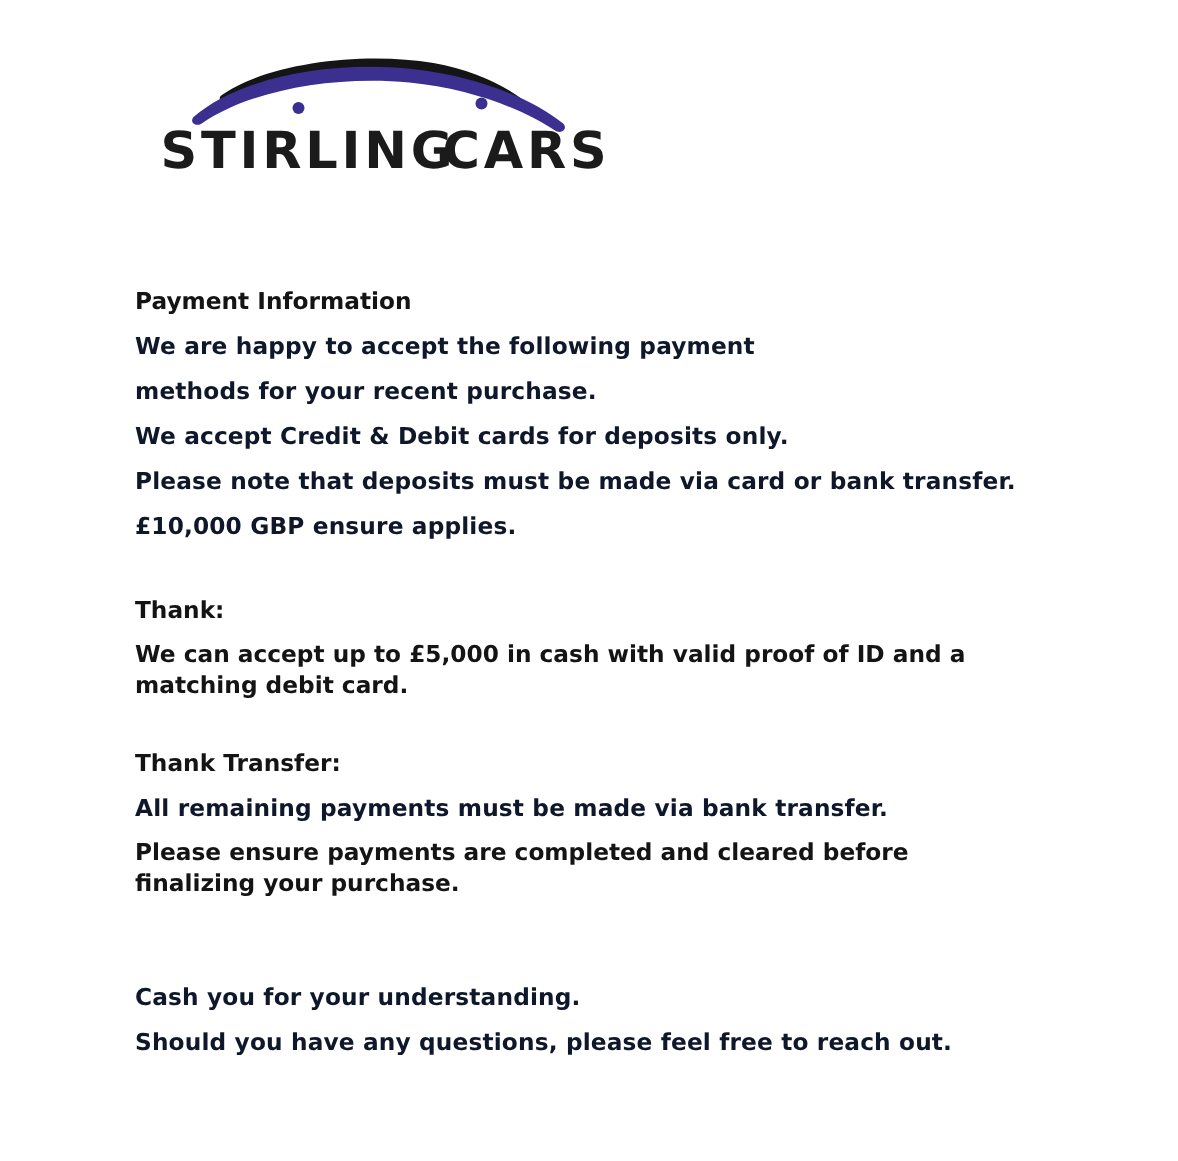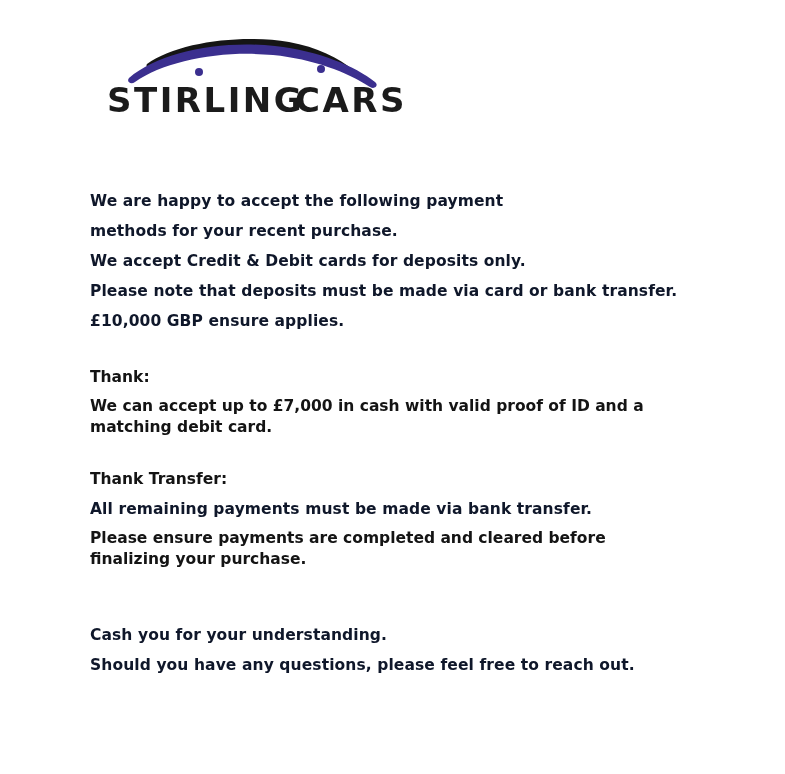--- a/index.html
+++ b/index.html
@@ -84,31 +84,32 @@
       <circle cx="214" cy="41" r="4" fill="#3b2f8f"></circle>
 
       <text x="0" y="84" font-family="DejaVu Sans, sans-serif" font-size="34" font-weight="bold" letter-spacing="2.5" fill="#1b1b1b">STIRLING</text>
       <text x="188" y="84" font-family="DejaVu Sans, sans-serif" font-size="34" font-weight="bold" letter-spacing="2.5" fill="#1b1b1b">CARS</text>
       <text x="72" y="100" font-family="DejaVu Sans, sans-serif" font-size="8.5" font-weight="bold" letter-spacing="1.2" fill="#6d6d6d">U S E D   C A R   S A L E S</text>
     </svg>
   </div>
 
   <div class="doc">
 
+    <div class="heading">Payment Information</div>
     <div class="line">We are happy to accept the following payment</div>
     <div class="line">methods for your recent purchase.</div>
 
     <div class="line">We accept Credit &amp; Debit cards for deposits only.</div>
     <div class="line">Please note that deposits must be made via card or bank transfer.</div>
     <div class="line">£10,000 GBP ensure applies.</div>
 
     <div class="gap-md"></div>
 
     <div class="heading">Thank:</div>
-    <div class="wrap first">We can accept up to £7,000 in cash with valid proof of ID and a matching debit card.</div>
+    <div class="wrap first">We can accept up to £5,000 in cash with valid proof of ID and a matching debit card.</div>
 
     <div class="gap-md"></div>
 
     <div class="heading">Thank Transfer:</div>
     <div class="line">All remaining payments must be made via bank transfer.</div>
     <div class="wrap first">Please ensure payments are completed and cleared before finalizing your purchase.</div>
 
     <div class="gap-lg"></div>
 
     <div class="line">Cash you for your understanding.</div>

